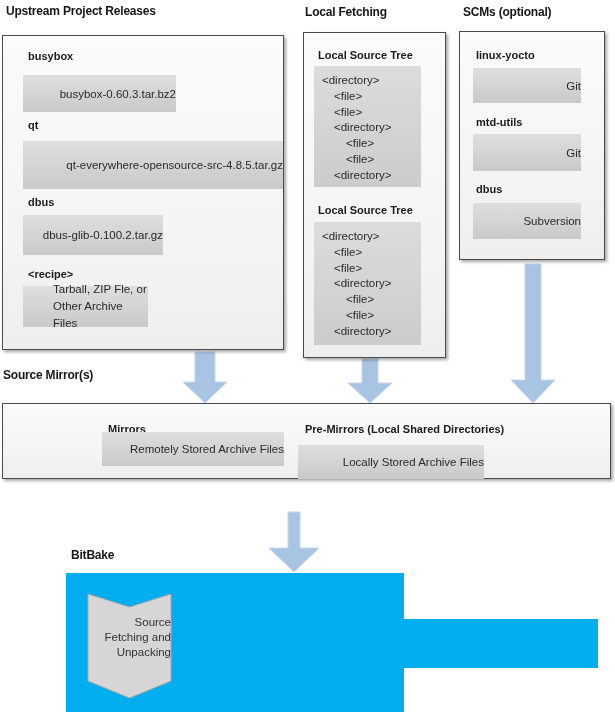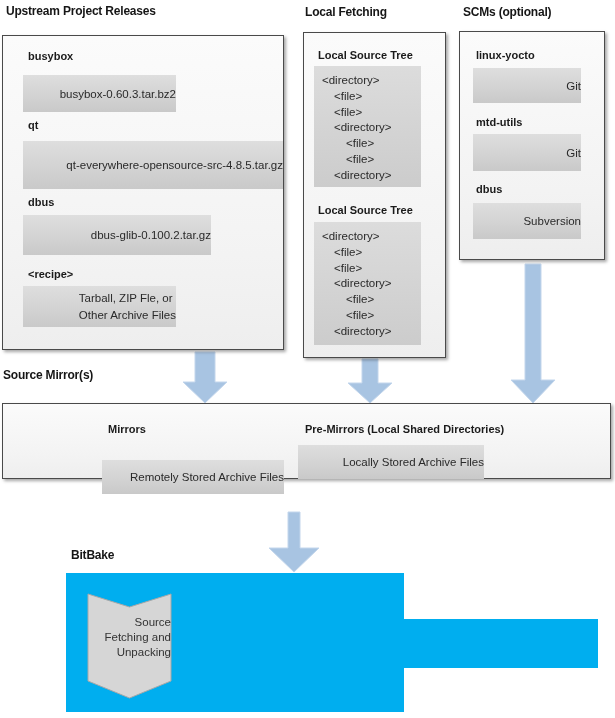--- a/index.html
+++ b/index.html
@@ -71,25 +71,25 @@
   <div class="panel" style="left:2px;top:35px;width:282px;height:315px">
     <div class="lbl" style="left:25px;top:14px">busybox</div>
     <div class="gbox" style="left:20px;top:39px;width:153px;height:37px;padding-left:13px">
       <span>busybox-0.60.3.tar.bz2</span>
     </div>
     <div class="lbl" style="left:25px;top:83px">qt</div>
     <div class="gbox" style="left:20px;top:105px;width:260px;height:48px;padding-left:13px">
       <span>qt-everywhere-opensource-src-4.8.5.tar.gz</span>
     </div>
     <div class="lbl" style="left:25px;top:160px">dbus</div>
-    <div class="gbox" style="left:20px;top:179px;width:188px;height:40px;">
+    <div class="gbox" style="left:20px;top:179px;width:140px;height:40px;">
       <span>dbus-glib-0.100.2.tar.gz</span>
     </div>
     <div class="lbl" style="left:25px;top:232px">&lt;recipe&gt;</div>
-    <div class="gbox" style="left:20px;top:250px;width:153px;height:41px;padding-left:30px">
+    <div class="gbox" style="left:20px;top:250px;width:125px;height:41px;padding-left:30px">
       <span class="ml">Tarball, ZIP Fle, or
 Other Archive Files</span>
     </div>
   </div>
 
   <div class="panel" style="left:303px;top:32px;width:143px;height:326px">
     <div class="lbl" style="left:14px;top:16px">Local Source Tree</div>
     <div class="tree" style="left:10px;top:33px;width:107px;height:121px">
       <div class="ind0">&lt;directory&gt;</div>
       <div class="ind1">&lt;file&gt;</div>
@@ -121,21 +121,21 @@
       <span>Git</span>
     </div>
     <div class="lbl" style="left:16px;top:151px">dbus</div>
     <div class="gbox center" style="left:13px;top:171px;width:108px;height:36px">
       <span>Subversion</span>
     </div>
   </div>
 
   <div class="panel" style="left:2px;top:403px;width:609px;height:76px">
     <div class="lbl" style="left:105px;top:19px">Mirrors</div>
-    <div class="gbox" style="left:99px;top:56px;width:182px;height:34px;padding-left:0">
+    <div class="gbox" style="left:99px;top:28px;width:182px;height:34px;padding-left:0">
       <span>Remotely Stored Archive Files</span>
     </div>
     <div class="lbl" style="left:302px;top:19px">Pre-Mirrors (Local Shared Directories)</div>
     <div class="gbox" style="left:295px;top:41px;width:186px;height:34px;padding-left:30px">
       <span>Locally Stored Archive Files</span>
     </div>
   </div>
 
   <div class="ribbon-text">Source
 Fetching and

